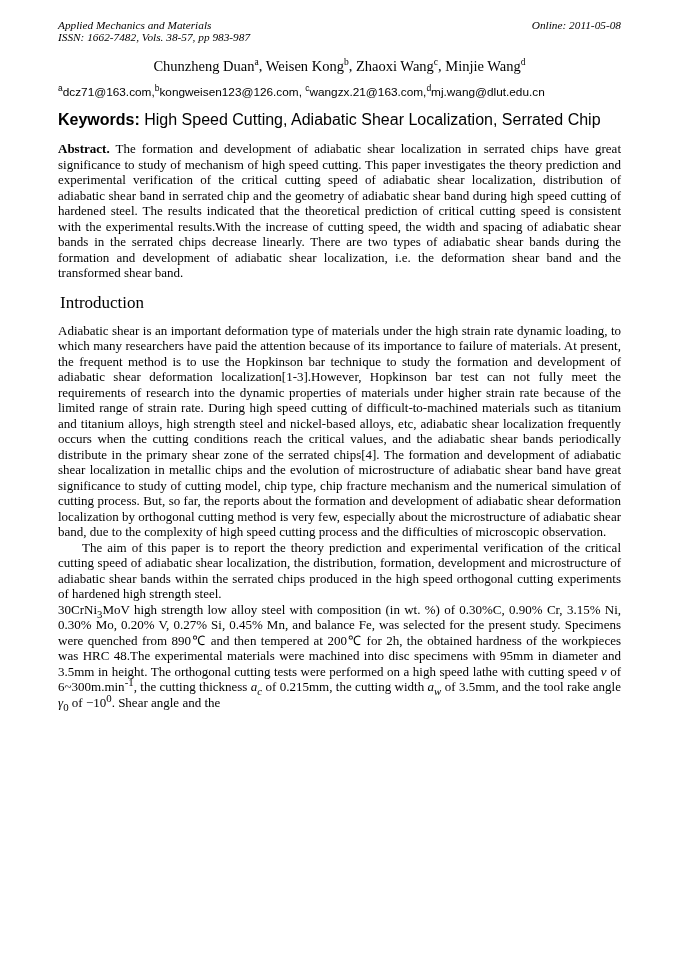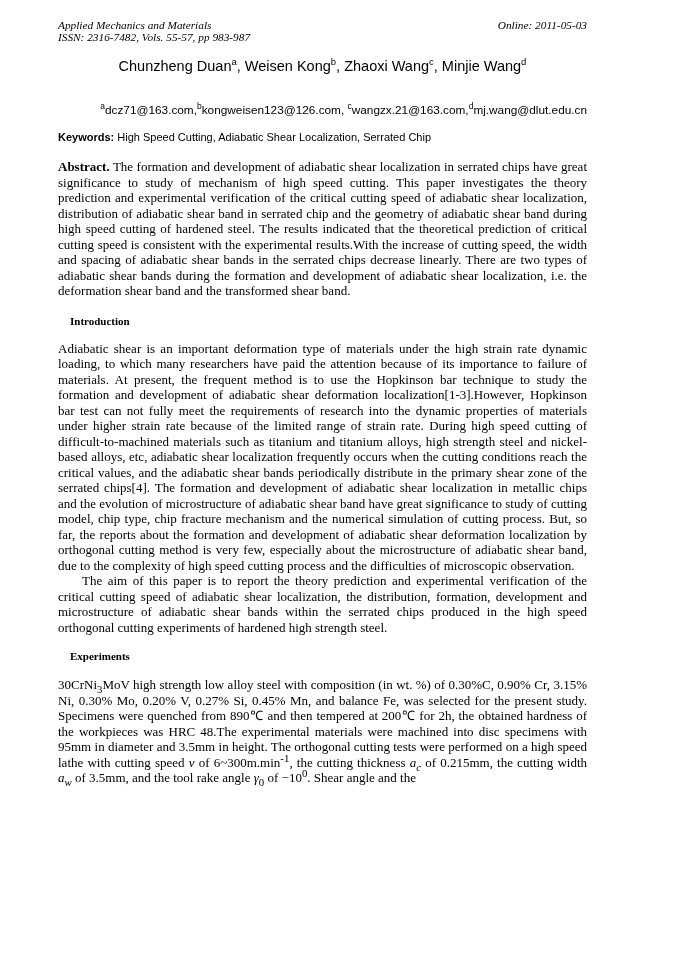--- a/index.html
+++ b/index.html
@@ -6,21 +6,21 @@
   body {
     width: 678px; height: 959px;
     background: #ffffff;
     color: #000000;
     overflow: hidden;
     font-family: "Liberation Serif", serif;
   }
   .page {
     box-sizing: border-box;
     width: 678px; height: 959px;
-    padding: 20px 91px 0 58px;
+    padding: 20px 57px 0 58px;
     background: #ffffff;
     position: relative;
   }
   
   .jheader {
     display: flex;
     justify-content: space-between;
     align-items: flex-start;
     font-family: "Liberation Serif", serif;
     font-style: italic;
@@ -33,95 +33,94 @@
   .title {
     margin: 23px 0 0 0;
     font-family: "Liberation Sans", sans-serif;
     font-weight: bold;
     font-size: 15.5px;
     line-height: 19px;
     text-align: center;
   }
   .authors {
     margin-top: 14px;
-    font-family: Liberation Sans, sans-serif;
+    font-family: Liberation Serif, serif;
     font-size: 14.5px;
     line-height: 18px;
     text-align: center;
   }
   .authors sup { font-size: 9.5px; }
   .affiliation {
     margin-top: 15px;
     font-family: "Liberation Sans", sans-serif;
     font-size: 11.8px;
     line-height: 14px;
     text-align: center;
   }
   .emails {
-    margin-top: 28px;
+    margin-top: 10px;
     font-family: "Liberation Sans", sans-serif;
     font-size: 11.8px;
     line-height: 14px;
-    text-align: right;
+    text-align: left;
   }
   .emails sup { font-size: 8.5px; }
   .keywords {
     margin-top: 13px;
     font-family: "Liberation Sans", sans-serif;
-    font-size: 11px;
+    font-size: 16px;
     line-height: 15px;
   }
   .keywords b { font-weight: bold; }
   
   .body-text {
     font-family: "Liberation Serif", serif;
     font-size: 13px;
     line-height: 15.5px;
     text-align: justify;
   }
   p.para { margin: 0; }
   p.abstract { margin-top: 14px; }
   p.abstract b { font-weight: bold; }
   h2.sec {
     font-family: "Liberation Serif", serif;
-    font-size: 11px;
+    font-size: 17px;
     line-height: 16px;
-    font-weight: bold;
-    margin: 14px 0 12px 12px;
+    font-weight: normal;
+    margin: 14px 0 12px 2px;
     text-align: left;
   }
   h2.sec-exp { margin-top: 13px; margin-bottom: 13px; }
   p.indent { text-indent: 24px; }
   sup, sub { line-height: 0; }
 </style>
 </head>
 <body>
 
 <div class="page">
 
   <div class="jheader">
     <div class="left">
       <div>Applied Mechanics and Materials</div>
-      <div>ISSN: 2316-7482, Vols. 55-57, pp 983-987</div>
+      <div>ISSN: 1662-7482, Vols. 38-57, pp 983-987</div>
     </div>
-    <div class="right">Online: 2011-05-03</div>
+    <div class="right">Online: 2011-05-08</div>
   </div>
 
 
   <div class="authors"><span><span>Chunzheng Duan</span><sup>a</sup><span>, </span></span><span><span>Weisen Kong</span><sup>b</sup><span>, </span></span><span><span>Zhaoxi Wang</span><sup>c</sup><span>, </span></span><span><span>Minjie Wang</span><sup>d</sup><span></span></span></div>
 
 
   <div class="emails"><span><sup>a</sup><span>dcz71@163.com,</span></span><span><sup>b</sup><span>kongweisen123@126.com, </span></span><span><sup>c</sup><span>wangzx.21@163.com,</span></span><span><sup>d</sup><span>mj.wang@dlut.edu.cn</span></span></div>
 
   <div class="keywords"><b>Keywords:</b> <span>High Speed Cutting, Adiabatic Shear Localization, Serrated Chip</span></div>
 
   <p class="para abstract body-text"><b>Abstract.</b> <span>The formation and development of adiabatic shear localization in serrated chips have great significance to study of mechanism of high speed cutting. This paper investigates the theory prediction and experimental verification of the critical cutting speed of adiabatic shear localization, distribution of adiabatic shear band in serrated chip and the geometry of adiabatic shear band during high speed cutting of hardened steel. The results indicated that the theoretical prediction of critical cutting speed is consistent with the experimental results.With the increase of cutting speed, the width and spacing of adiabatic shear bands in the serrated chips decrease linearly. There are two types of adiabatic shear bands during the formation and development of adiabatic shear localization, i.e. the deformation shear band and the transformed shear band.</span></p>
 
   <h2 class="sec">Introduction</h2>
 
   <p class="para body-text">Adiabatic shear is an important deformation type of materials under the high strain rate dynamic loading, to which many researchers have paid the attention because of its importance to failure of materials. At present, the frequent method is to use the Hopkinson bar technique to study the formation and development of adiabatic shear deformation localization[1-3].However, Hopkinson bar test can not fully meet the requirements of research into the dynamic properties of materials under higher strain rate because of the limited range of strain rate. During high speed cutting of difficult-to-machined materials such as titanium and titanium alloys, high strength steel and nickel-based alloys, etc, adiabatic shear localization frequently occurs when the cutting conditions reach the critical values, and the adiabatic shear bands periodically distribute in the primary shear zone of the serrated chips[4]. The formation and development of adiabatic shear localization in metallic chips and the evolution of microstructure of adiabatic shear band have great significance to study of cutting model, chip type, chip fracture mechanism and the numerical simulation of cutting process. But, so far, the reports about the formation and development of adiabatic shear deformation localization by orthogonal cutting method is very few, especially about the microstructure of adiabatic shear band, due to the complexity of high speed cutting process and the difficulties of microscopic observation.</p>
   <p class="para body-text indent">The aim of this paper is to report the theory prediction and experimental verification of the critical cutting speed of adiabatic shear localization, the distribution, formation, development and microstructure of adiabatic shear bands within the serrated chips produced in the high speed orthogonal cutting experiments of hardened high strength steel.</p>
 
-  <h2 class="sec sec-exp">Experiments</h2>
 
   <p class="para body-text">30CrNi<sub>3</sub>MoV high strength low alloy steel with composition (in wt. %) of 0.30%C, 0.90% Cr, 3.15% Ni, 0.30% Mo, 0.20% V, 0.27% Si, 0.45% Mn, and balance Fe, was selected for the present study. Specimens were quenched from 890℃ and then tempered at 200℃ for 2h, the obtained hardness of the workpieces was HRC 48.The experimental materials were machined into disc specimens with 95mm in diameter and 3.5mm in height. The orthogonal cutting tests were performed on a high speed lathe with cutting speed <i>v</i> of 6~300m.min<sup>-1</sup>, the cutting thickness <i>a<sub>c</sub></i> of 0.215mm, the cutting width <i>a<sub>w</sub></i> of 3.5mm, and the tool rake angle <i>γ</i><sub>0</sub> of −10<sup>0</sup>. Shear angle and the</p>
 
 </div>
 
 </body></html>

